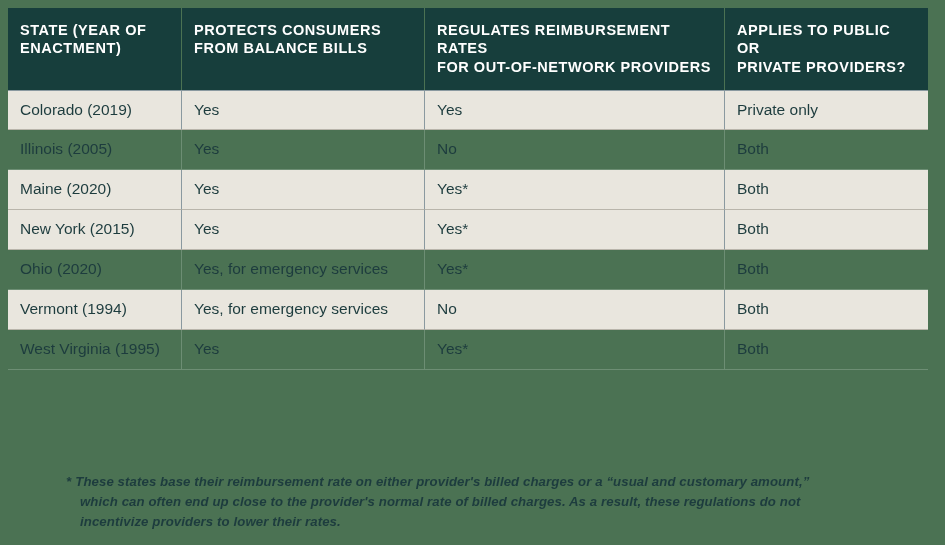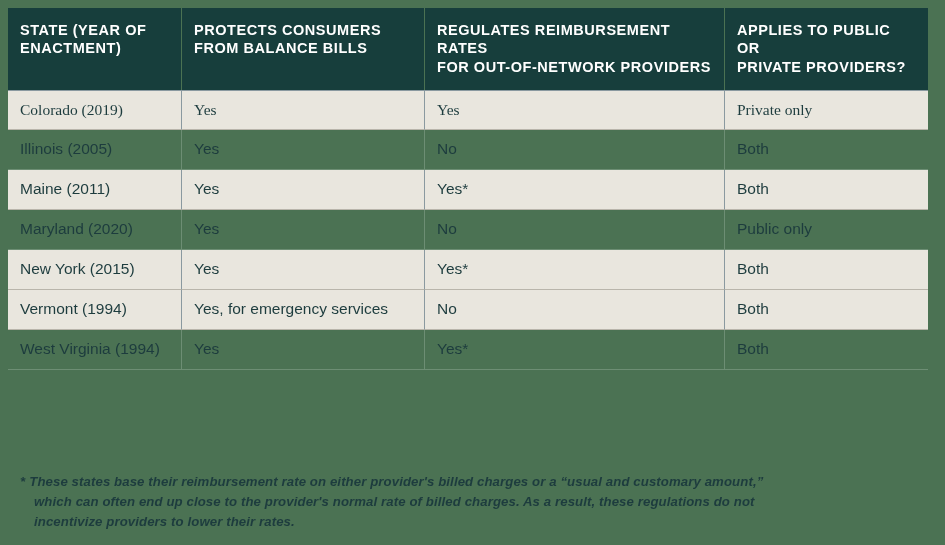--- a/index.html
+++ b/index.html
@@ -72,40 +72,41 @@
     overflow: hidden;
   }
   tbody td:last-child { border-right: 0; }
 
   tbody tr.row-light td { background: #e9e6de; }
   tbody tr.row-green td { background: #4b7253; }
 
   tbody tr.row-green td { border-right-color: #6d8e74; border-bottom-color: #6d8e74; }
   tbody tr.row-light td { border-right-color: #8a99a0; border-bottom-color: #b9b5ab; }
 
-  tbody tr:first-child td { border-top: 1px solid #8a99a0; font-family: Liberation Serif, serif; }
+  tbody tr:first-child td { border-top: 1px solid #8a99a0; }
   tbody tr:last-child td  { border-bottom: 1px solid #6d8e74; }
 
   
   .footnote {
     position: absolute;
     left: 20px;
     top: 472px;
     width: 880px;
     color: #1d3c3e;
     font-size: 13.2px;
     font-style: italic;
     font-weight: 700;
     line-height: 1.52;
     letter-spacing: 0.1px;
   }
   .footnote .fn-line {
     display: block;
     padding-left: 14px;
     text-indent: -14px;
+    margin-left: 46px;
   }
   .footnote .fn-line.cont { padding-left: 14px; text-indent: 0; }
   .footnote .fn-star { margin-right: 4px; }
 </style>
 </head>
 <body>
 
 <div id="table-figure">
 
   <table class="state-table">
@@ -142,45 +143,45 @@
           <td>Yes</td>
           <td>Private only</td>
         </tr>
         <tr class="row-green">
           <td>Illinois (2005)</td>
           <td>Yes</td>
           <td>No</td>
           <td>Both</td>
         </tr>
         <tr class="row-light">
-          <td>Maine (2011)</td>
+          <td>Maine (2020)</td>
+          <td>Yes</td>
+          <td>Yes*</td>
+          <td>Both</td>
+        </tr>
+        <tr class="row-light">
+          <td>New York (2015)</td>
           <td>Yes</td>
           <td>Yes*</td>
           <td>Both</td>
         </tr>
         <tr class="row-green">
-          <td>Maryland (2020)</td>
-          <td>Yes</td>
-          <td>No</td>
-          <td>Public only</td>
-        </tr>
-        <tr class="row-light">
-          <td>New York (2015)</td>
-          <td>Yes</td>
+          <td>Ohio (2020)</td>
+          <td>Yes, for emergency services</td>
           <td>Yes*</td>
           <td>Both</td>
         </tr>
         <tr class="row-light">
           <td>Vermont (1994)</td>
           <td>Yes, for emergency services</td>
           <td>No</td>
           <td>Both</td>
         </tr>
         <tr class="row-green">
-          <td>West Virginia (1994)</td>
+          <td>West Virginia (1995)</td>
           <td>Yes</td>
           <td>Yes*</td>
           <td>Both</td>
         </tr>
       </tbody>
   </table>
 
   <div class="footnote">
     <span class="fn-line"><span class="fn-star">*</span><span>These states base their reimbursement rate on either provider's billed charges or a “usual and customary amount,”</span></span>
     <span class="fn-line cont">which can often end up close to the provider's normal rate of billed charges. As a result, these regulations do not</span>

